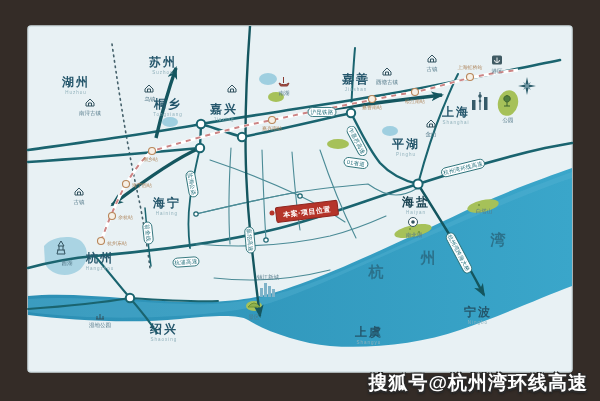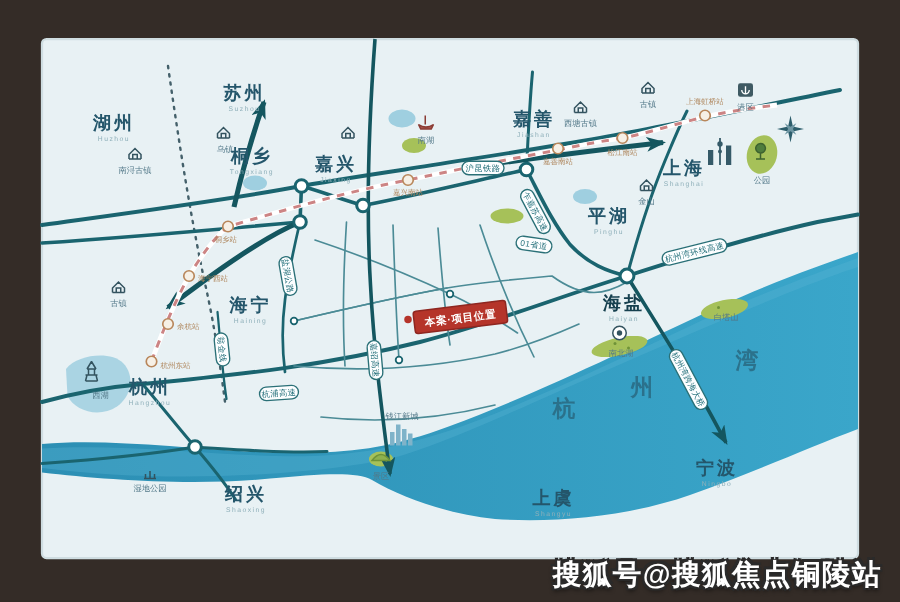--- a/index.html
+++ b/index.html
@@ -335,13 +335,13 @@
   </g>
 
   <g text-anchor="middle">
     <text class="baychar" x="376" y="277">杭</text>
     <text class="baychar" x="428" y="263">州</text>
     <text class="baychar" x="498" y="245">湾</text>
   </g>
 </svg>
 </div>
 
-<div class="watermark">搜狐号@搜狐焦点铜陵站</div>
+<div class="watermark">搜狐号@杭州湾环线高速</div>
 
 </body></html>

